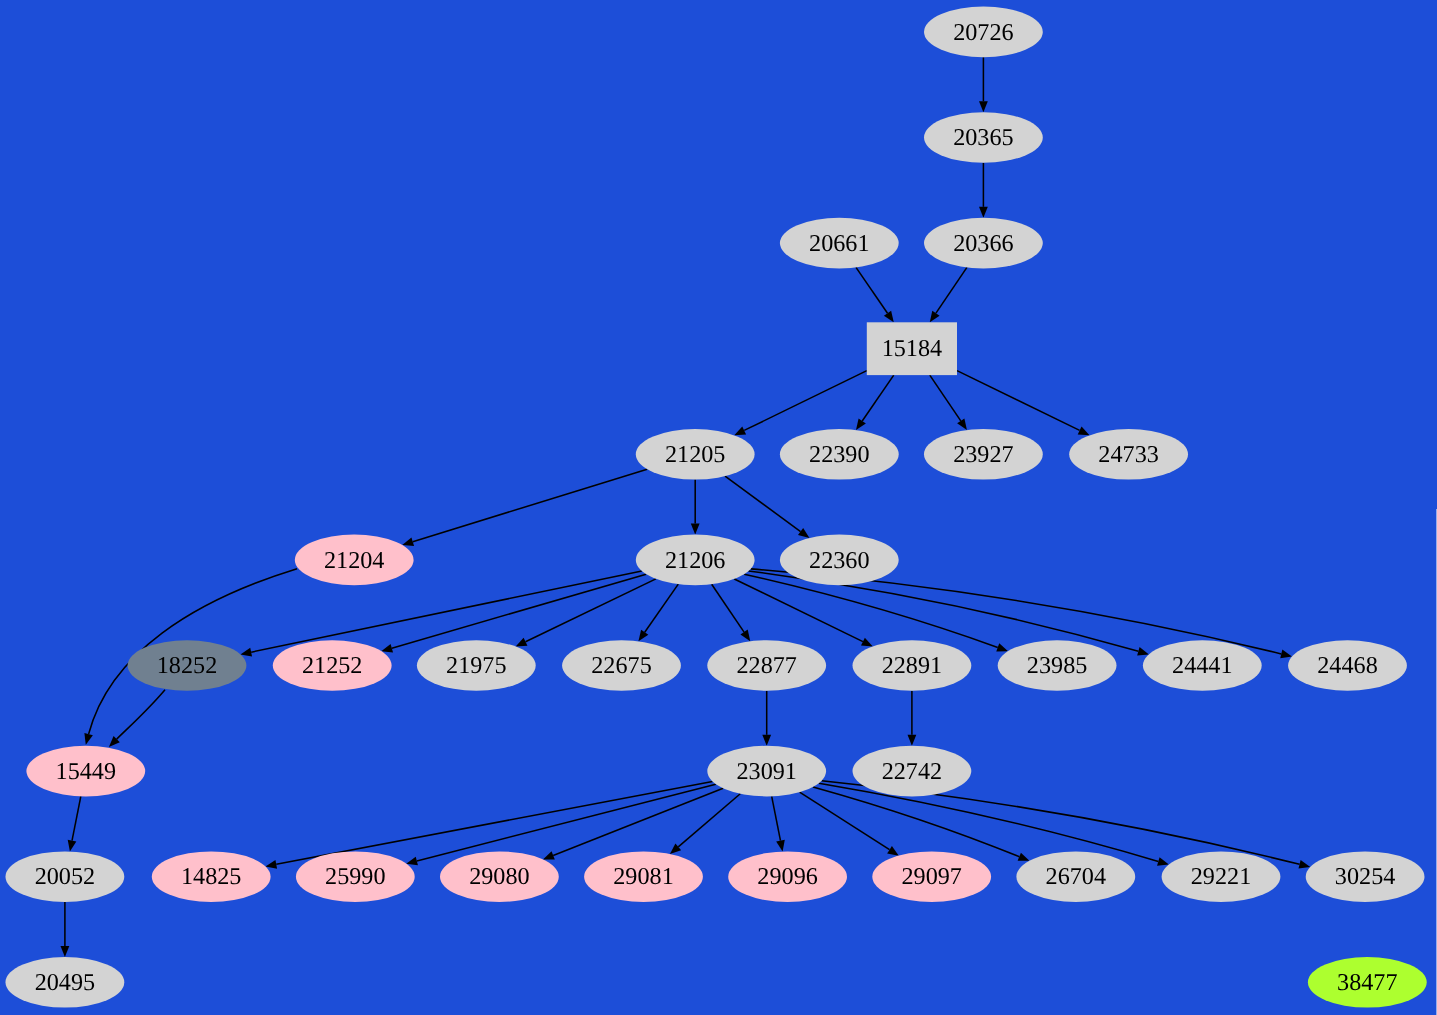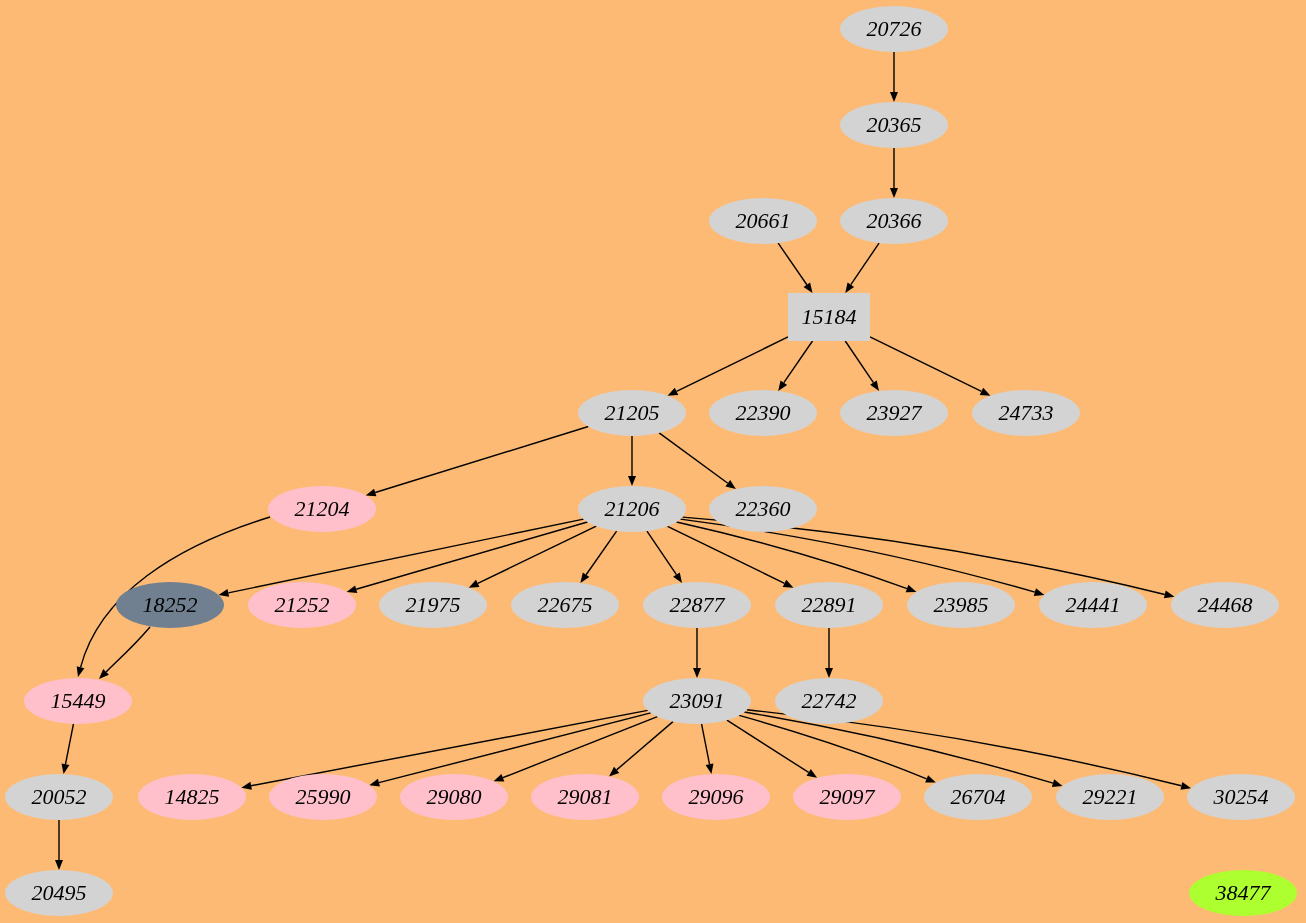--- a/index.html
+++ b/index.html
@@ -1,22 +1,21 @@
 <!DOCTYPE html>
 <html><head>
 <meta charset="utf-8">
 <style>
   html, body { margin: 0; padding: 0; background: #ffffff; }
   .graph-wrap {
     position: relative;
     width: 1306px;
     height: 923px;
-    background: #fdba74;
+    background: #1d4ed8;
     overflow: hidden;
-    font-style: italic;
   }
   svg { display: block; }
   text.node-label {
     font-family: "Liberation Serif", "DejaVu Serif", serif;
     font-size: 22px;
     fill: #000000;
   }
 </style>
 </head>
 <body>

